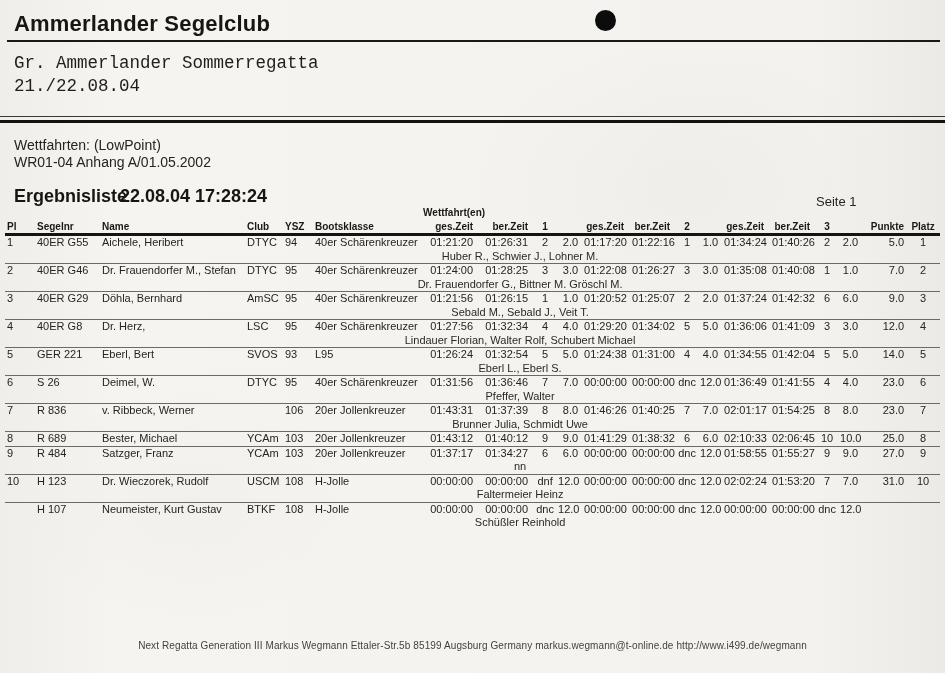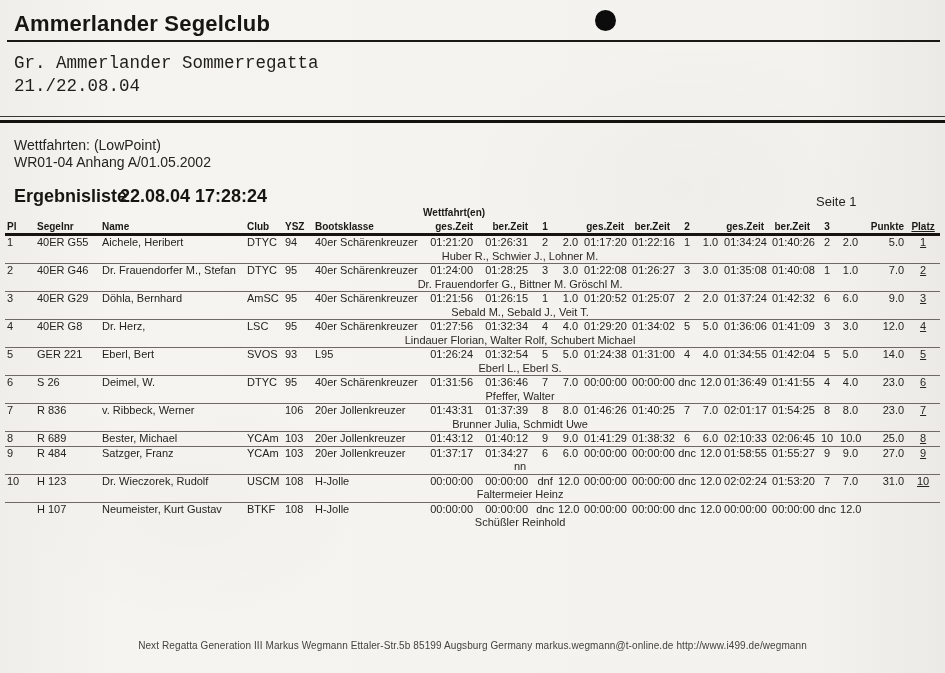--- a/index.html
+++ b/index.html
@@ -24,21 +24,21 @@
   .table-wrap{position:absolute;left:5px;top:206px;width:935px;}
   table.t{border-collapse:collapse;table-layout:fixed;width:935px;}
   .t th,.t td{padding:0 2px;white-space:nowrap;overflow:visible;font-size:11px;line-height:13.5px;vertical-align:top;font-weight:normal;text-align:left;}
   .t thead th{font-weight:bold;font-size:10px;color:#1b1914;}
   .t .head-row th{border-bottom:3px solid #17140f;}
   .t tbody + tbody tr.main td{border-top:1px solid #6e6a63;}
   .t .time{text-align:right;padding-right:6px;}
   .t .rank{text-align:center;}
   .t .pts{text-align:right;padding-right:4px;}
   .t .punkte{text-align:right;}
-  .t .platz{text-align:center;text-decoration:underline;}
+  .t .platz{text-align:center;}
   .t .crew-cell{color:#2b2923;text-align:center;}
   .footer-note{position:absolute;left:0;right:0;top:640px;text-align:center;font-size:10px;color:#45433d;letter-spacing:.1px;}
 </style>
 </head>
 <body>
 
 <div class="page">
 
   <div class="club-title">Ammerlander Segelclub</div>
   <div class="title-rule"></div>

